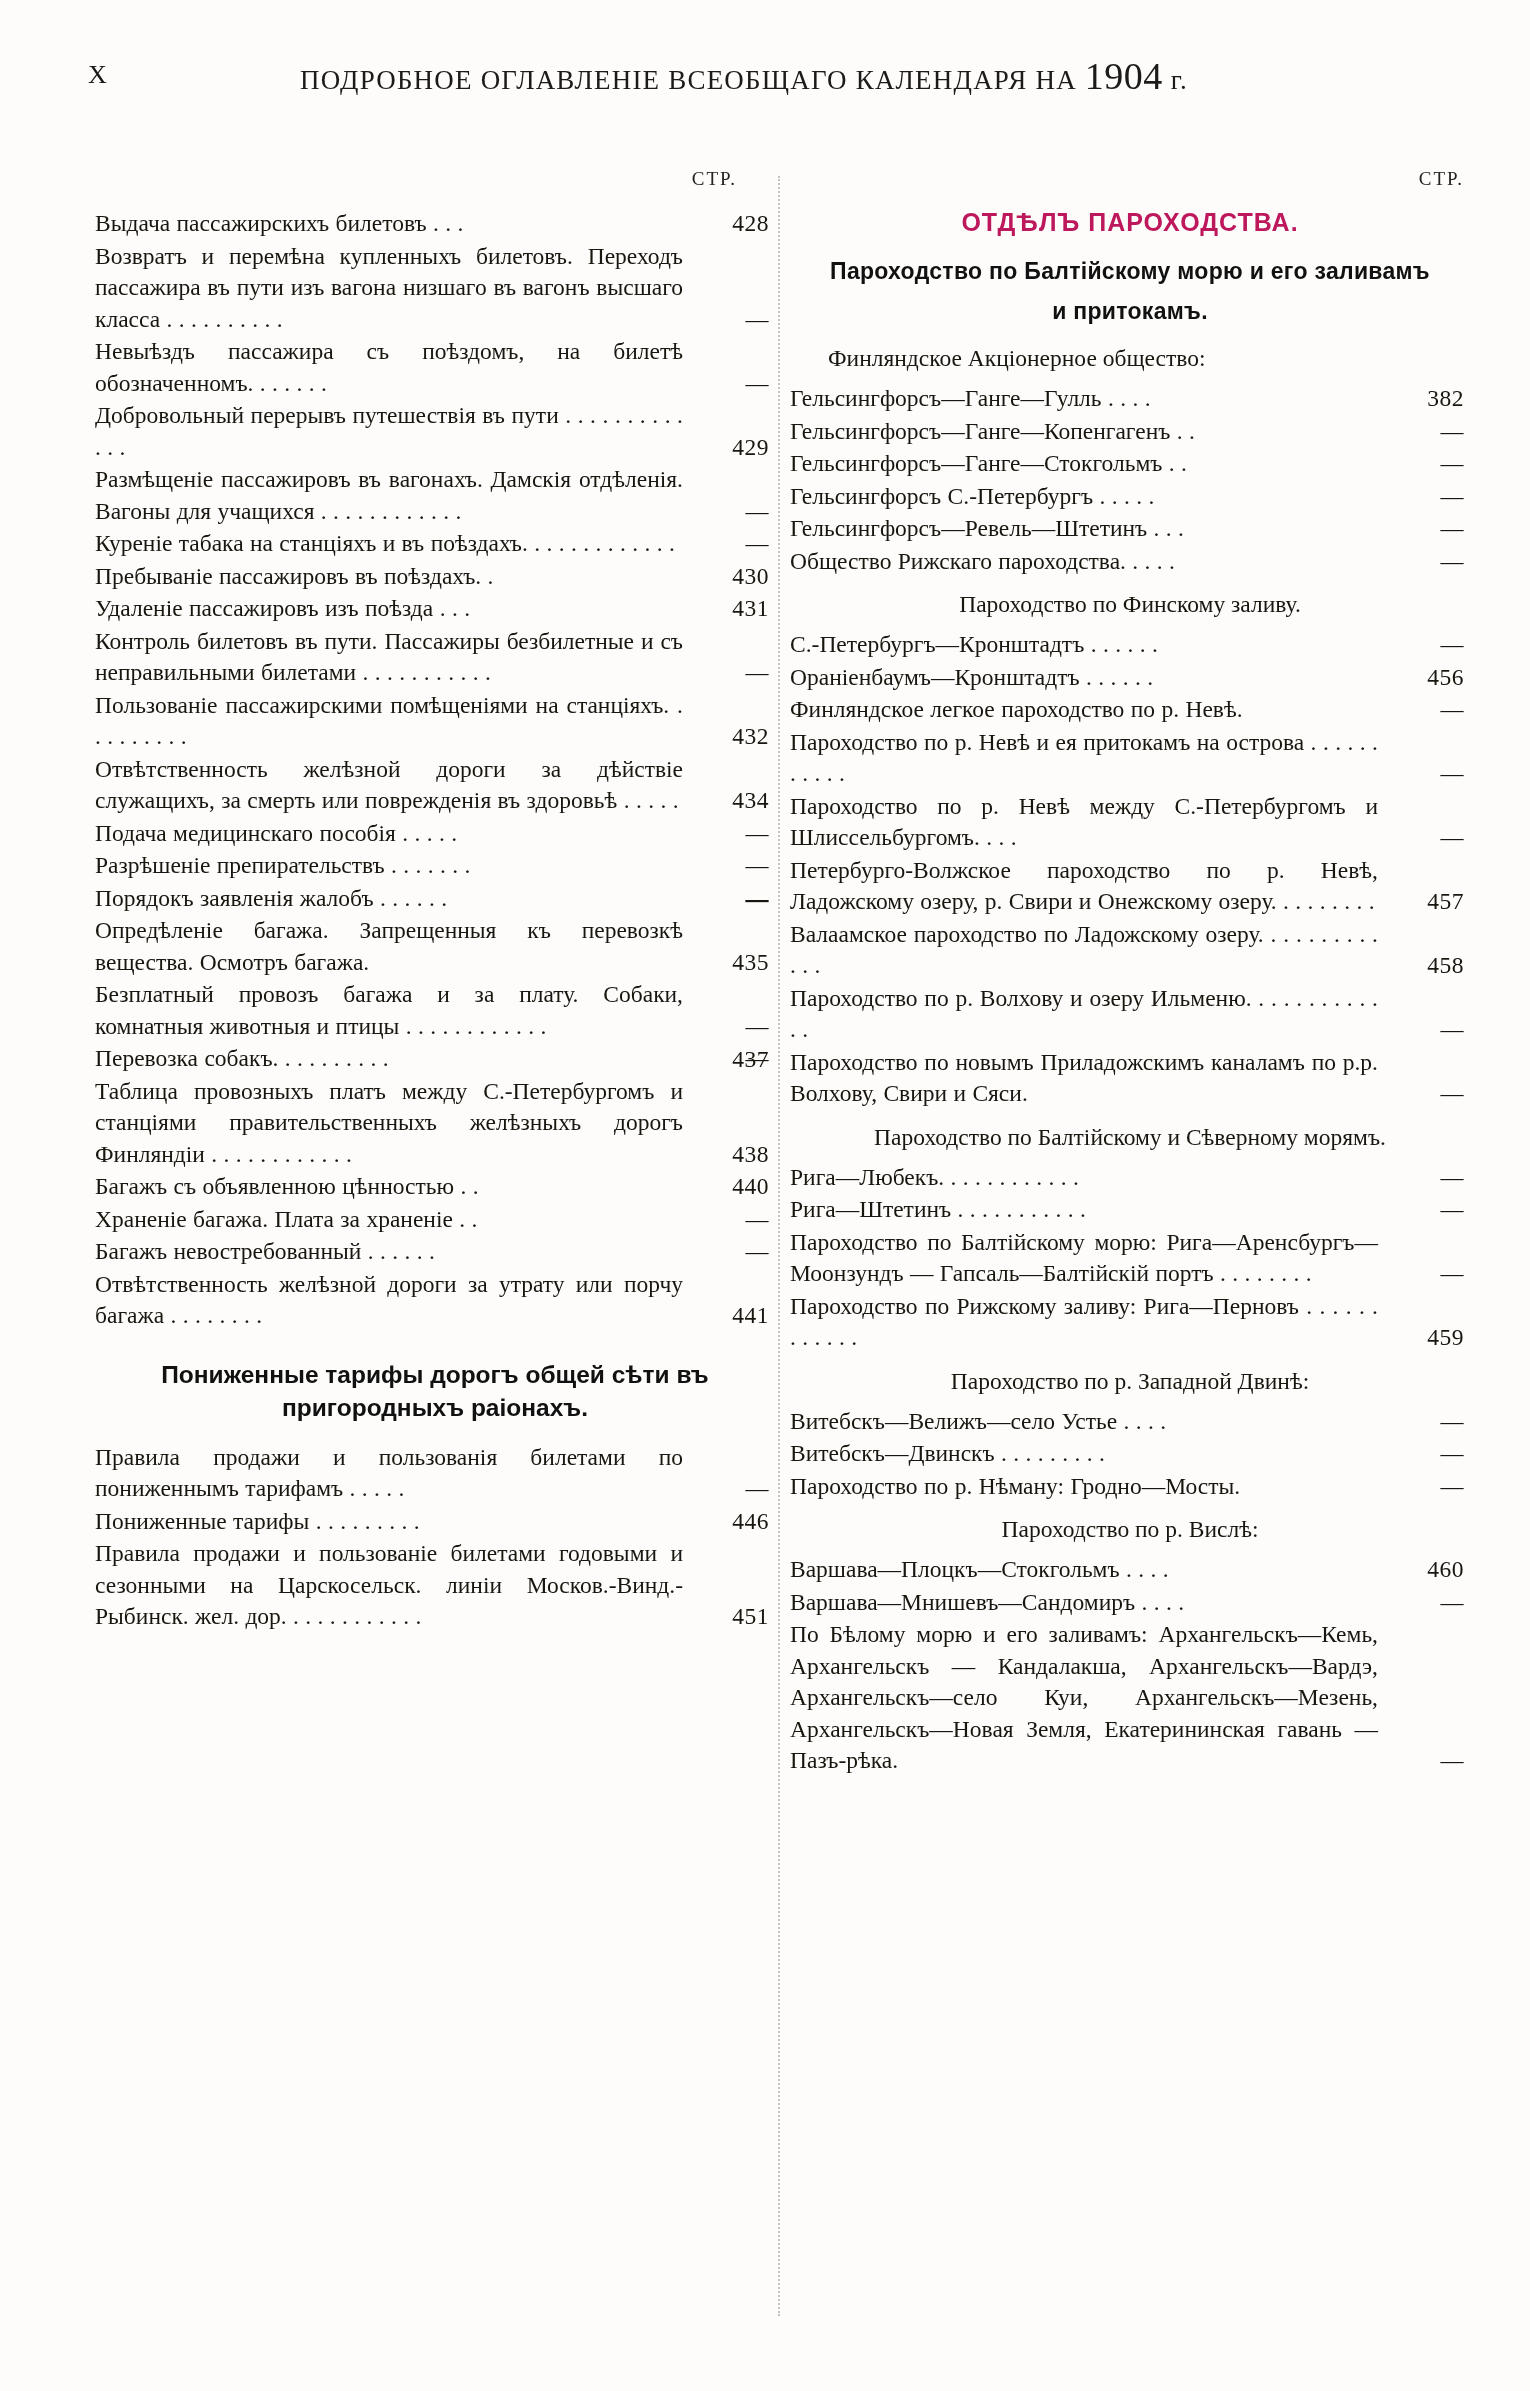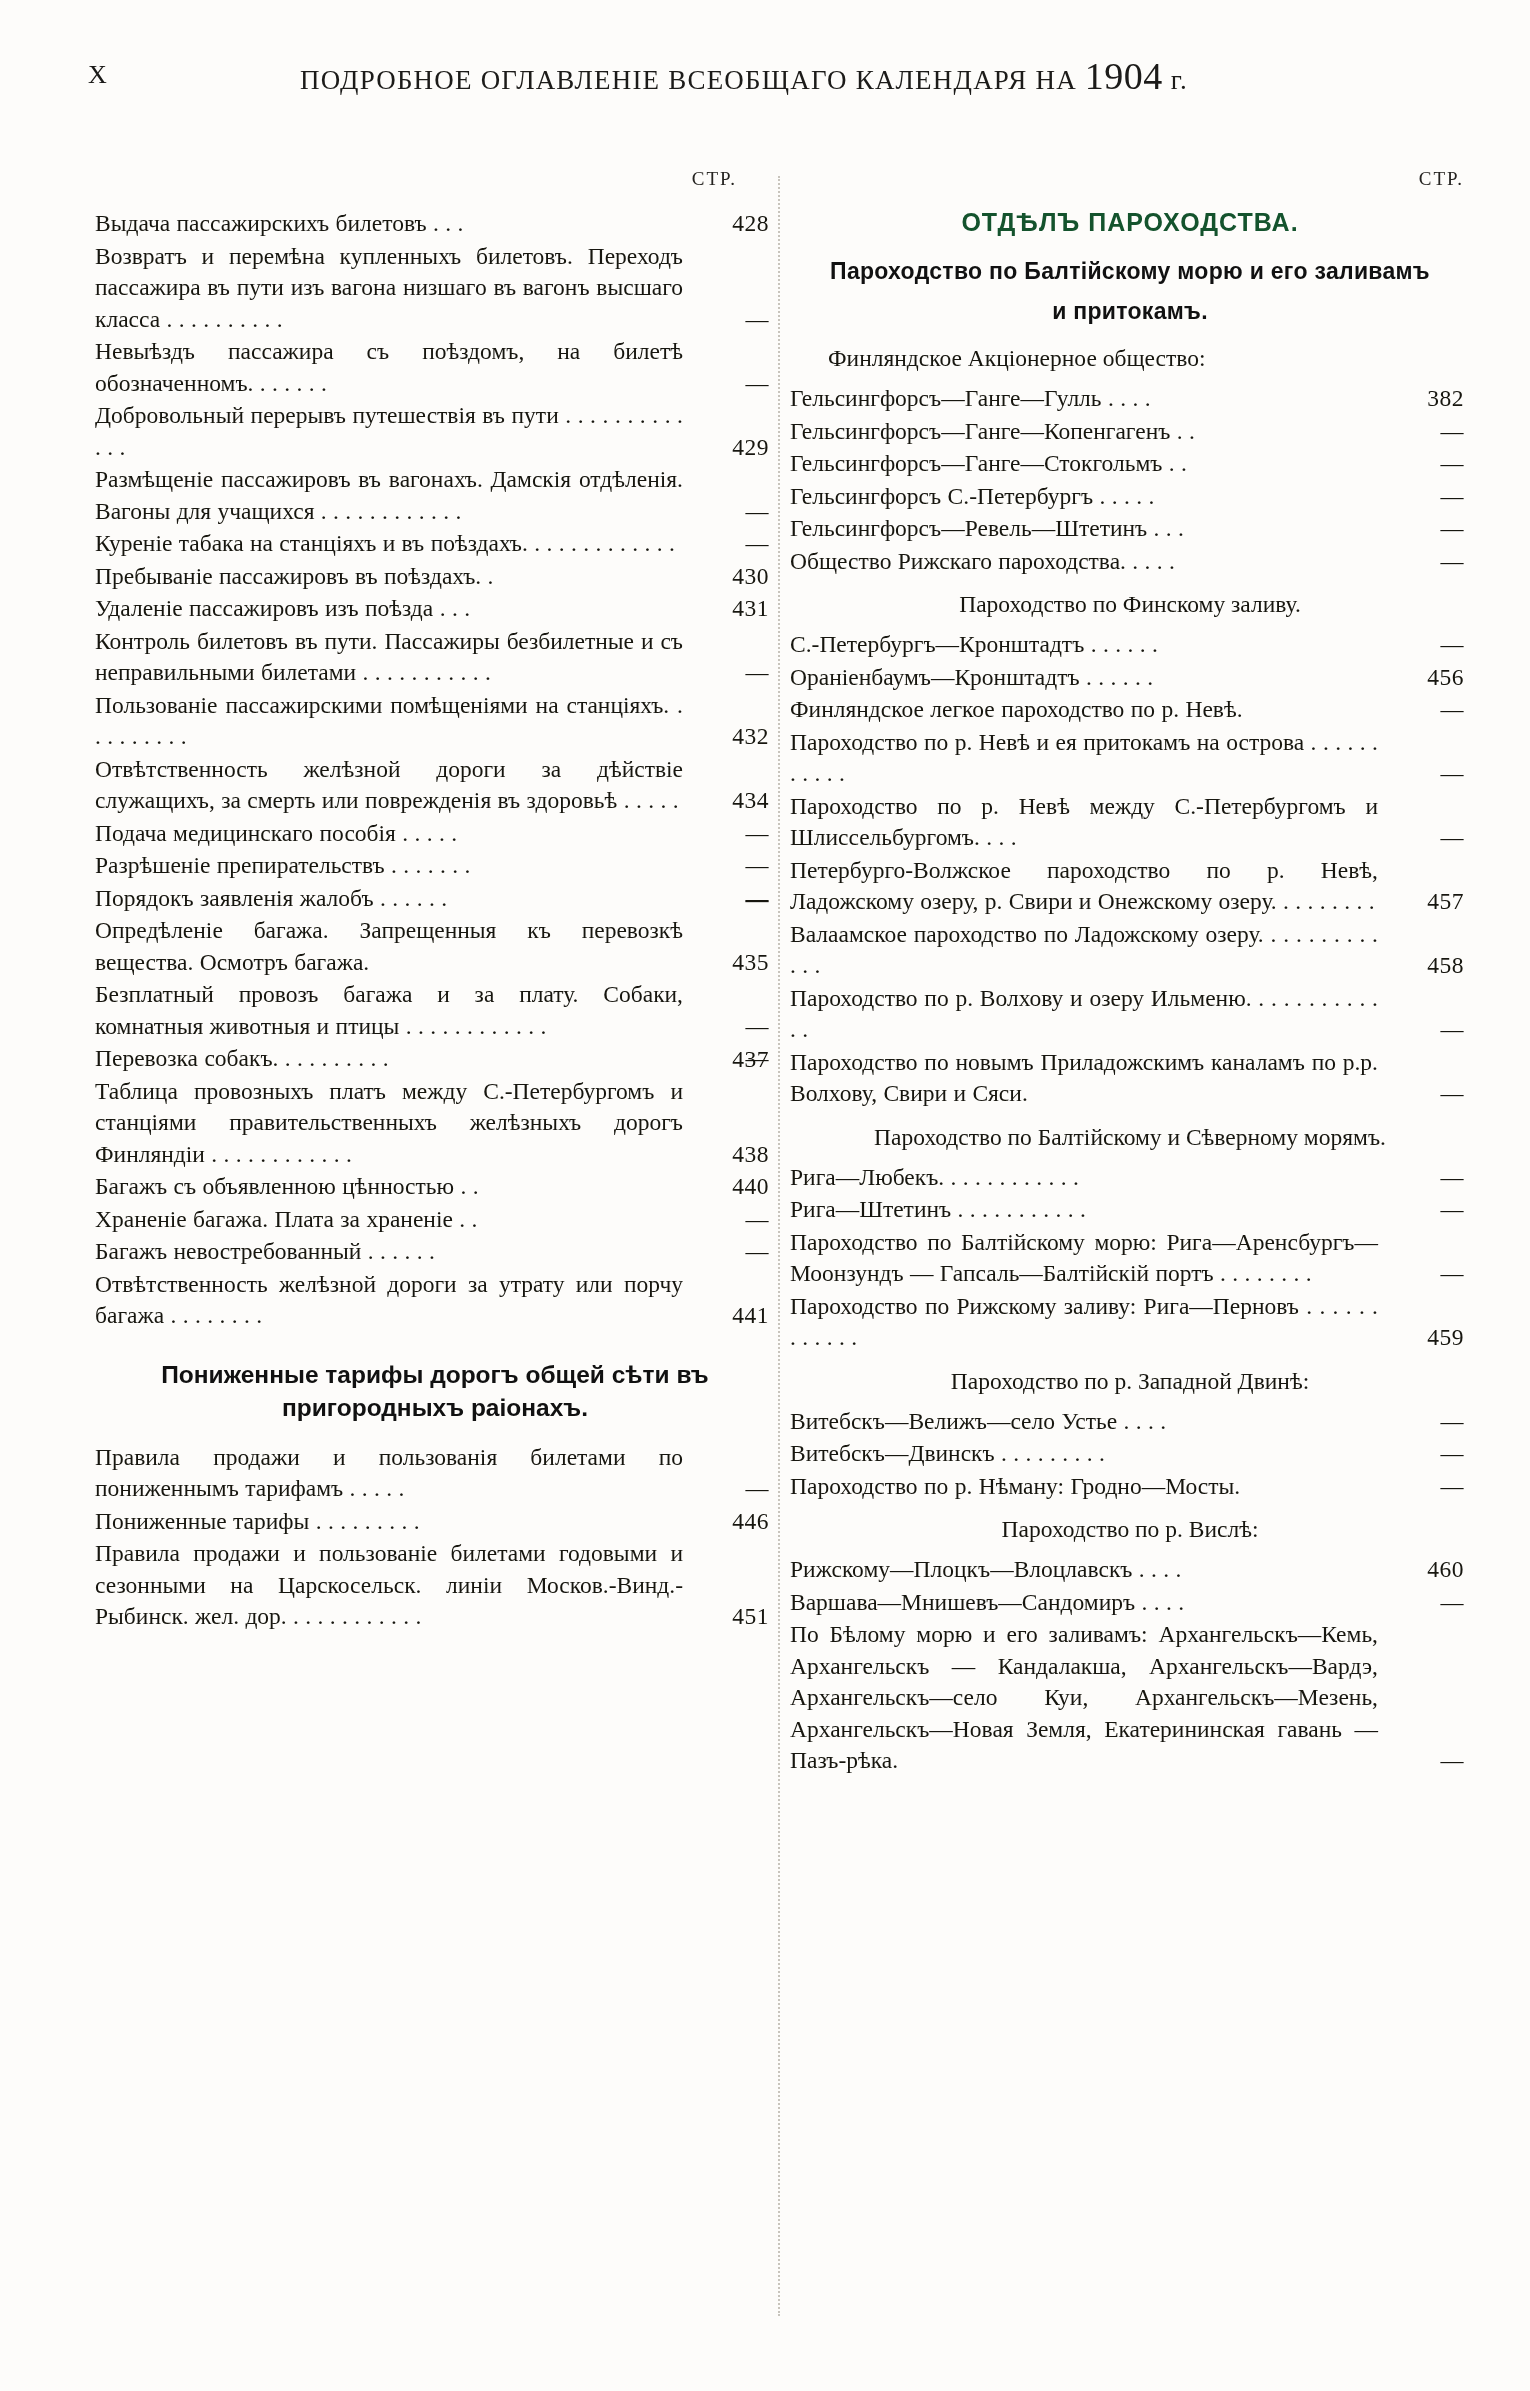--- a/index.html
+++ b/index.html
@@ -109,21 +109,21 @@
     font-size: 23px;
   }
   
   .h-major {
     font-family: "Liberation Sans", sans-serif;
     font-weight: bold;
     font-size: 25px;
     letter-spacing: 1px;
     text-align: center;
     margin: 10px 0 14px 0;
-    color: #14532d;
+    color: #be185d;
   }
   .h-sub {
     font-family: "Liberation Sans", sans-serif;
     font-weight: bold;
     font-size: 23px;
     line-height: 40px;
     letter-spacing: 0.3px;
     text-align: center;
     margin: 6px 0 12px 0;
     padding: 0 30px;
@@ -383,21 +383,21 @@
           <span class="pg dash">—</span>
         </div>
         <div class="entry">
           <span class="txt">Пароходство по р. Нѣману: Гродно—Мосты.</span>
           <span class="pg dash">—</span>
         </div>
       </div>
     <div class="h-plain">Пароходство по р. Вислѣ:</div>
     <div id="right-g5">
         <div class="entry">
-          <span class="txt">Рижскому—Плоцкъ—Влоцлавскъ . . . .</span>
+          <span class="txt">Варшава—Плоцкъ—Стокгольмъ . . . .</span>
           <span class="pg">460</span>
         </div>
         <div class="entry">
           <span class="txt">Варшава—Мнишевъ—Сандомиръ . . . .</span>
           <span class="pg dash">—</span>
         </div>
       </div>
     <div id="right-g6">
         <div class="entry">
           <span class="txt">По Бѣлому морю и его заливамъ: Архангельскъ—Кемь, Архангельскъ — Кандалакша, Архангельскъ—Вардэ, Архангельскъ—село Куи, Архангельскъ—Мезень, Архангельскъ—Новая Земля, Екатерининская гавань — Пазъ-рѣка.</span>

